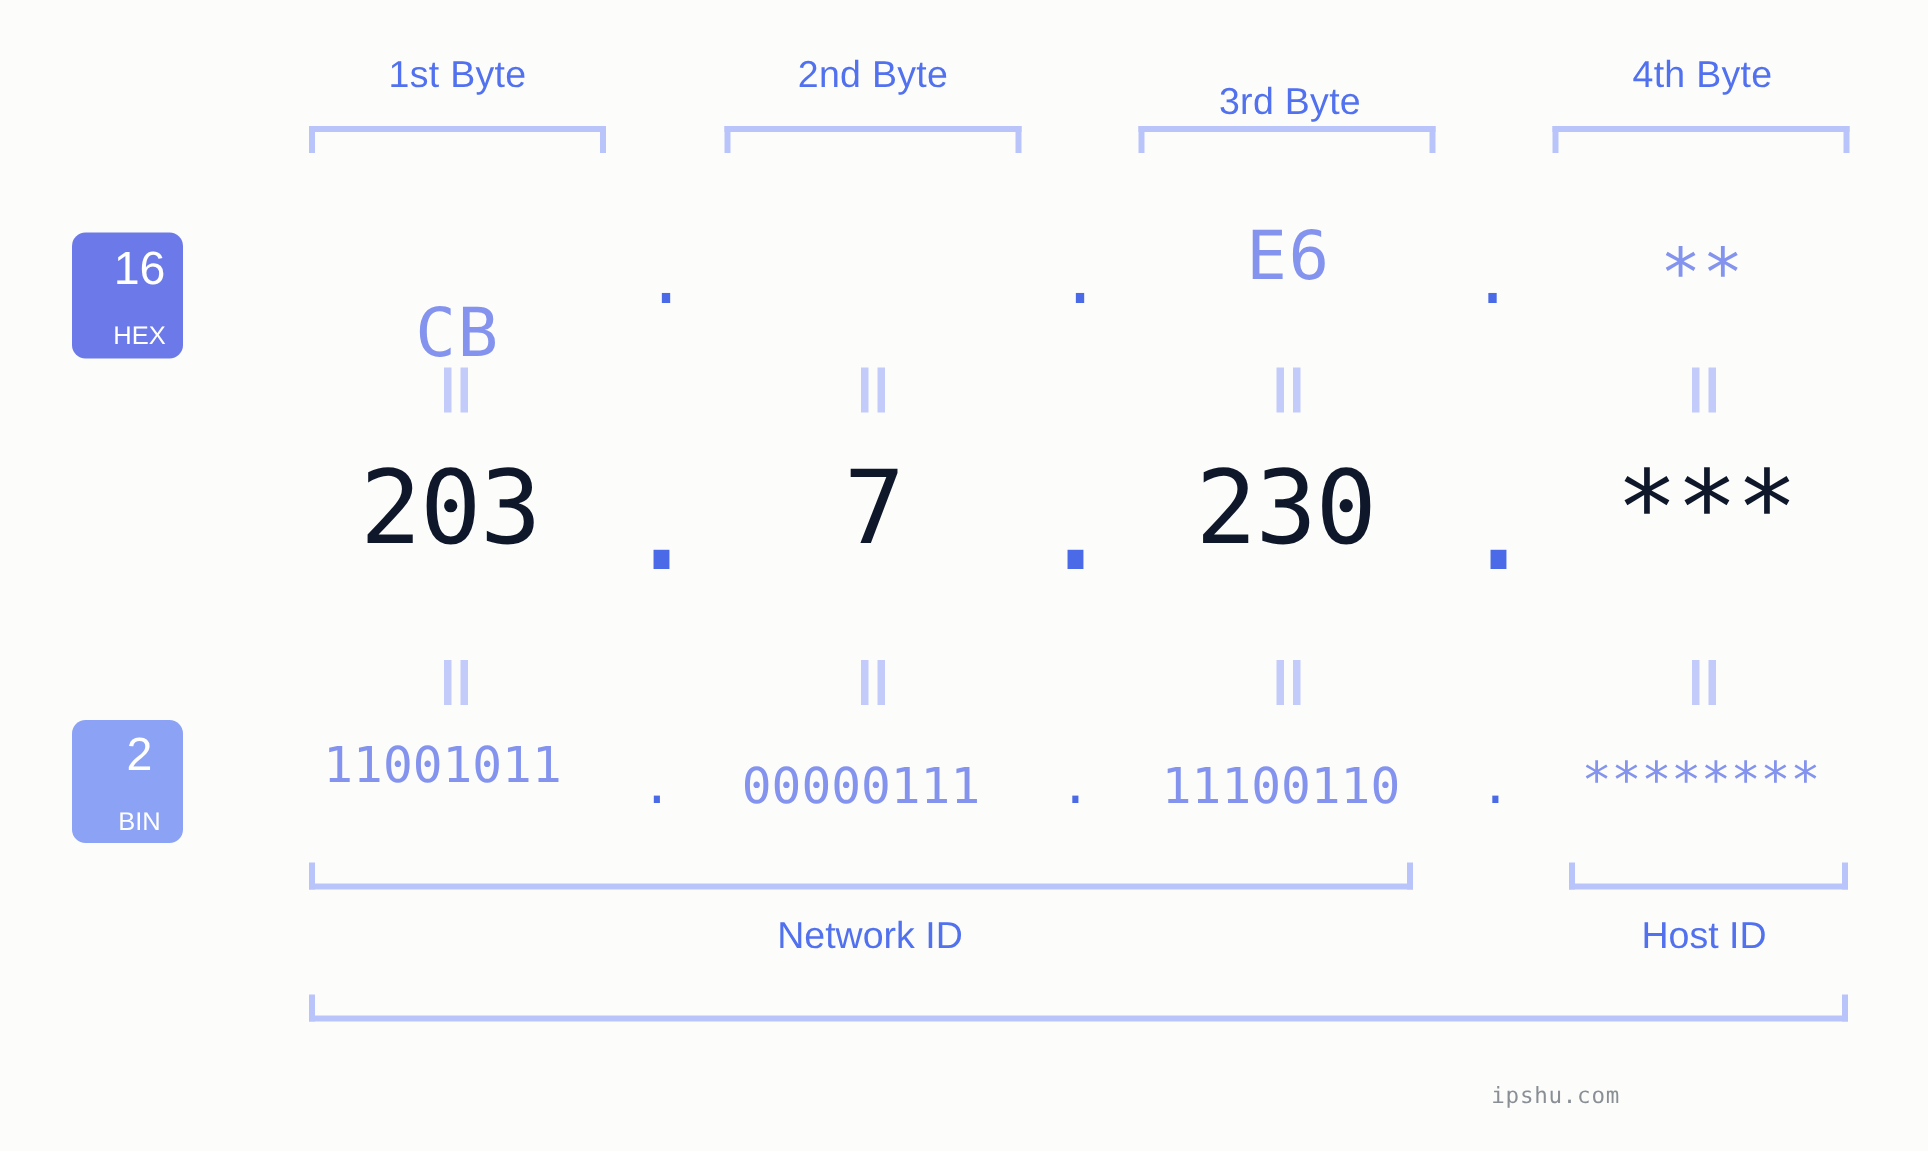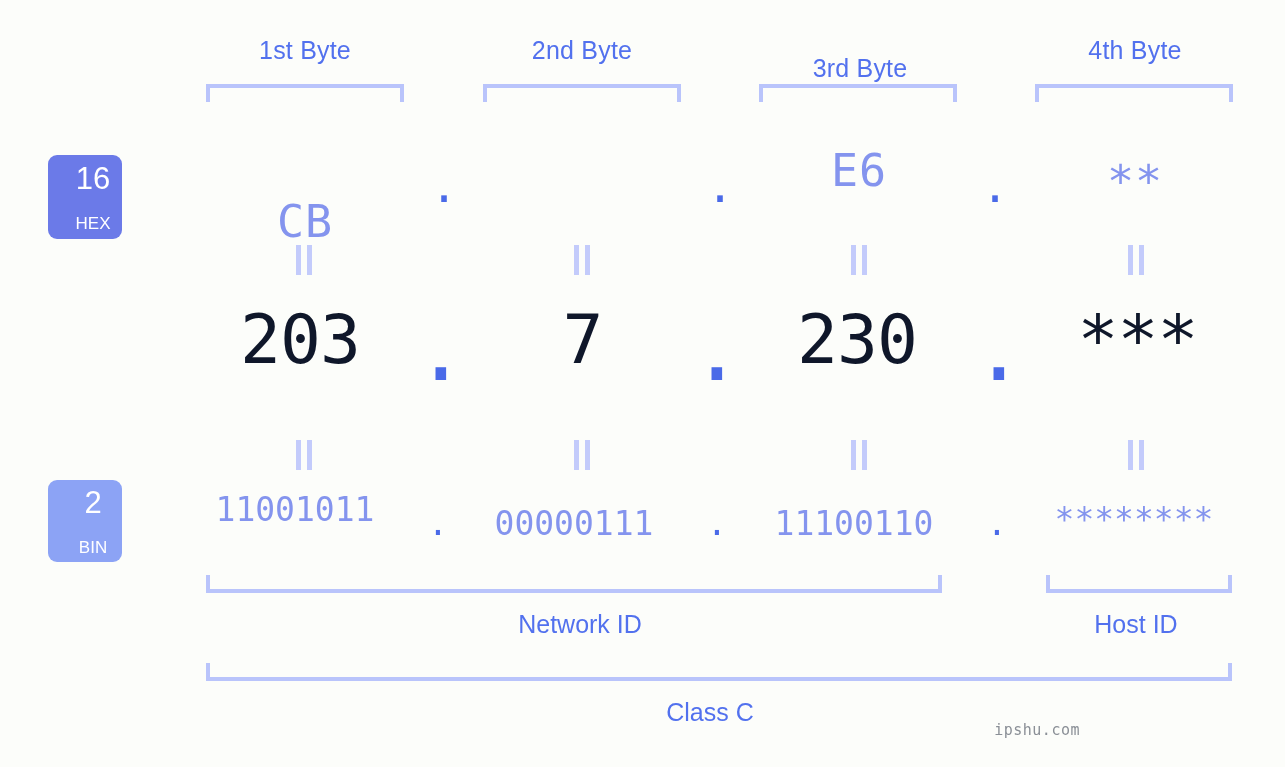--- a/index.html
+++ b/index.html
@@ -214,17 +214,16 @@
   <div class="cell bin-val" style="left:1034px; top:500px; width:200px;">********</div>
 
   <div class="bracket-up" style="left:206px; top:575px; width:736px;"></div>
   <div class="bracket-up" style="left:1046px; top:575px; width:186px;"></div>
 
   <div class="section-label" style="left:480px; top:610px; width:200px;">Network ID</div>
   <div class="section-label" style="left:1038px; top:610px; width:196px;">Host ID</div>
 
   <div class="bracket-up" style="left:206px; top:663px; width:1026px;"></div>
 
-  <div class="section-label" style="left:610px; top:698px; width:200px;">Class C</div>
 
   <div class="watermark">ipshu.com</div>
 
 </div>
 
 </body></html>

